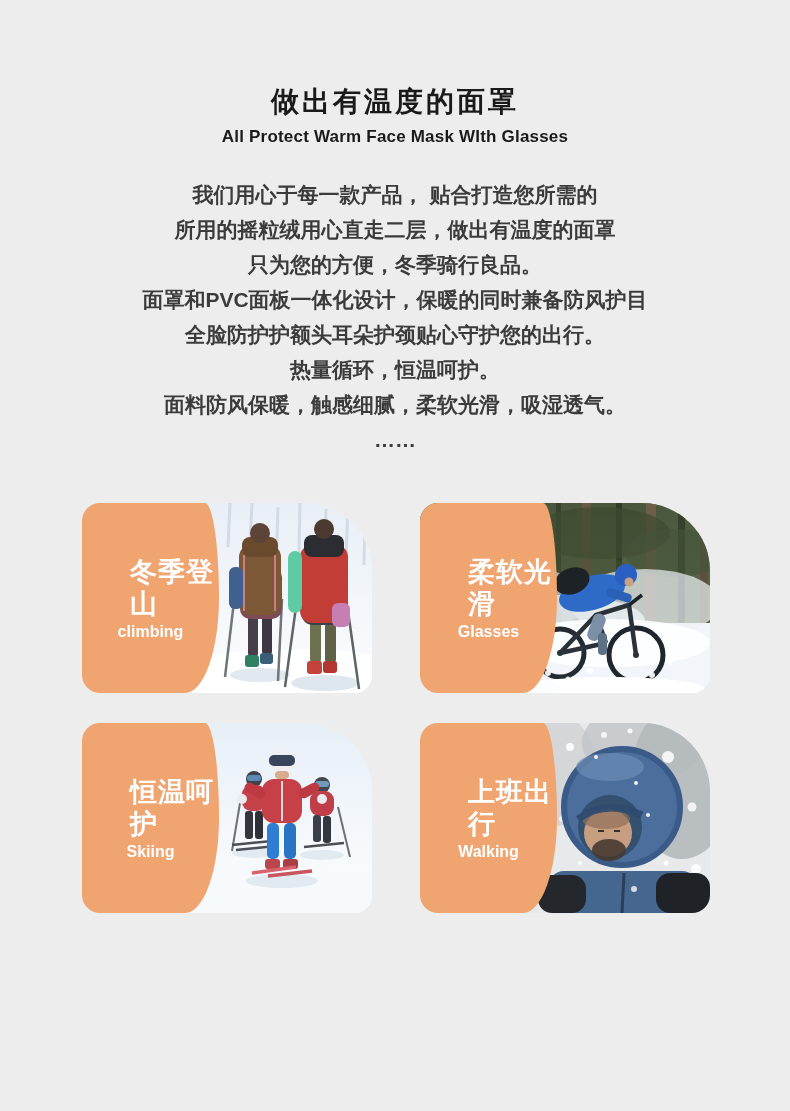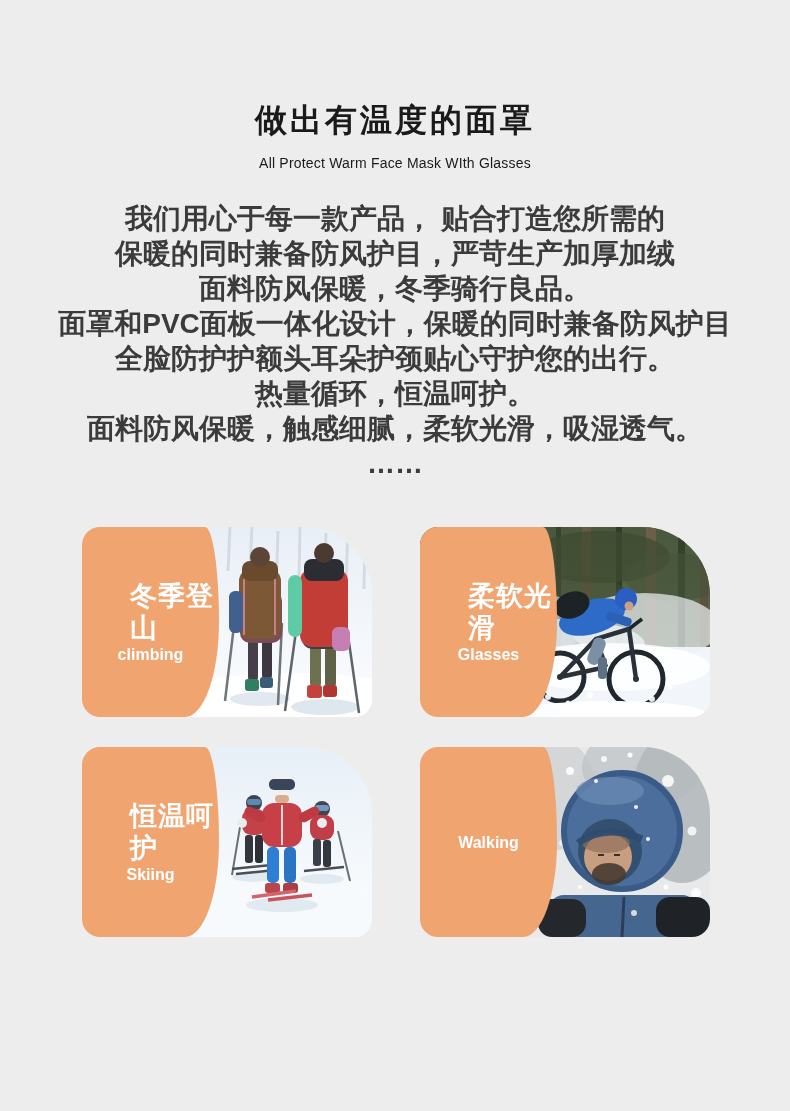--- a/index.html
+++ b/index.html
@@ -6,31 +6,31 @@
   .page{
     position:relative;
     width:790px;height:1111px;
     background:var(--page-bg,#EDEDED);
     font-family:"Liberation Sans","DejaVu Sans",sans-serif;
     overflow:hidden;
   }
   
   .hero{padding-top:86px;text-align:center;}
   .title{
-    font-size:32px;font-weight:700;letter-spacing:3px;
-    color:var(--title-color,#1A1A1A);line-height:1.15;margin:16px;
+    font-size:28px;font-weight:700;letter-spacing:3px;
+    color:var(--title-color,#1A1A1A);line-height:1.15;margin:0;
   }
   .subtitle{
-    margin-top:0;font-size:14px;font-weight:400;letter-spacing:.2px;
+    margin-top:9px;font-size:17px;font-weight:700;letter-spacing:.2px;
     color:var(--title-color,#222);
   }
   
   .desc{
     margin-top:30px;text-align:center;
-    font-size:28px;line-height:35px;font-weight:600;
+    font-size:21px;line-height:35px;font-weight:600;
     color:var(--body-text,#3B3B3B);
   }
   
   .grid{
     width:628px;margin:46px 0 0 82px;
     display:grid;grid-template-columns:290px 290px;
     grid-template-rows:190px 190px;gap:30px 48px;
   }
   .card{
     position:relative;width:290px;height:190px;
@@ -58,22 +58,22 @@
 
 <div class="page">
 
   <div class="hero">
     <h1 class="title">做出有温度的面罩</h1>
     <div class="subtitle">All Protect Warm Face Mask WIth Glasses</div>
   </div>
 
   <div class="desc">
     <div>我们用心于每一款产品， 贴合打造您所需的</div>
-    <div>保暖的同时兼备防风护目，严苛生产加厚加绒</div>
-    <div>面料防风保暖，冬季骑行良品。</div>
+    <div>所用的摇粒绒用心直走二层，做出有温度的面罩</div>
+    <div>只为您的方便，冬季骑行良品。</div>
     <div>面罩和PVC面板一体化设计，保暖的同时兼备防风护目</div>
     <div>全脸防护护额头耳朵护颈贴心守护您的出行。</div>
     <div>热量循环，恒温呵护。</div>
     <div>面料防风保暖，触感细腻，柔软光滑，吸湿透气。</div>
     <div>……</div>
   </div>
 
   <div class="grid">
 
     <div class="card">
@@ -295,18 +295,19 @@
         <circle cx="214" cy="166" r="3" fill="#d8dade"></circle>
         <g fill="#ffffff" opacity="0.9">
           <circle cx="176" cy="34" r="2"></circle>
             <circle cx="216" cy="60" r="2"></circle>
             <circle cx="160" cy="140" r="2"></circle>
           <circle cx="246" cy="140" r="2.5"></circle>
             <circle cx="228" cy="92" r="2"></circle>
         </g>
       </svg>
       <div class="blob">
+        <div class="zh">上班出行</div>
         <div class="en">Walking</div>
       </div>
     </div>
 
   </div>
 </div>
 
 </body></html>

